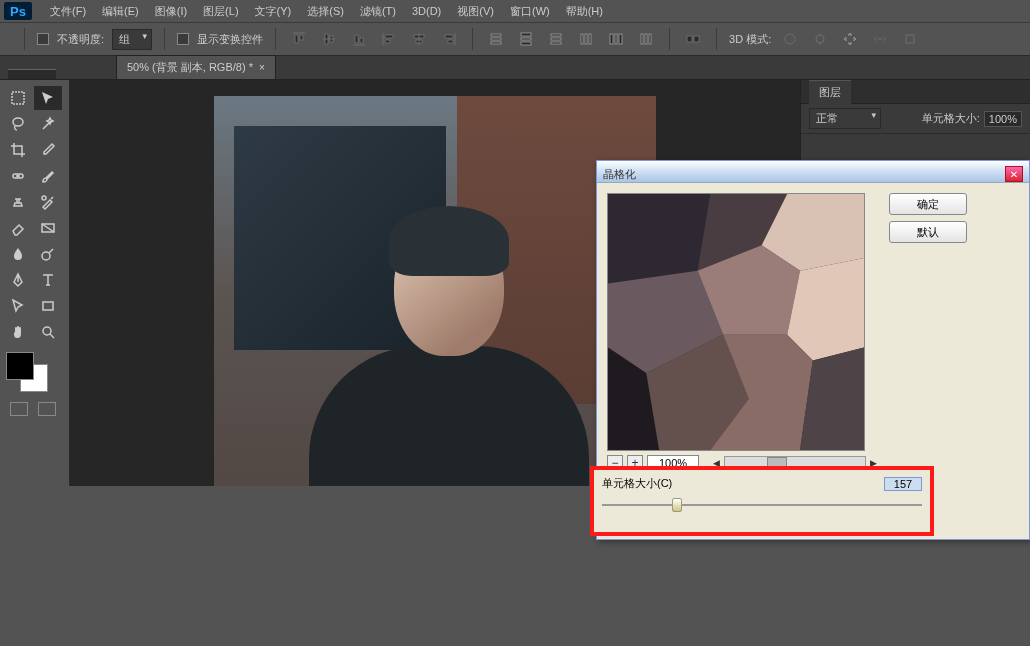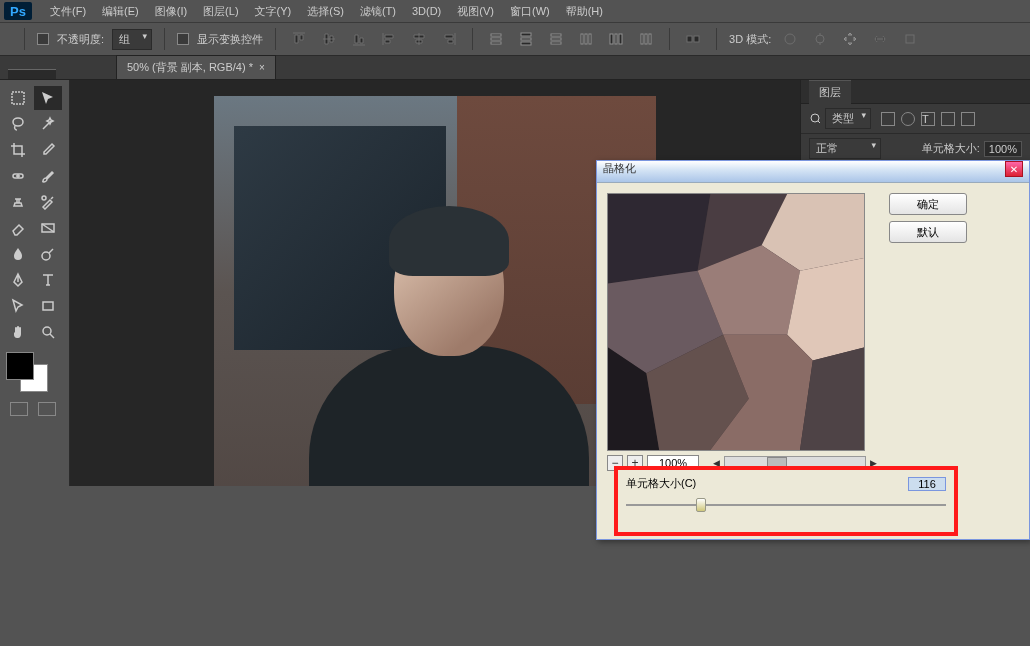--- a/index.html
+++ b/index.html
@@ -43,35 +43,35 @@
 .panel-tab-row{height:24px;background:#2e2e2e;display:flex;align-items:center;padding-left:8px;border-bottom:1px solid #222}
 .panel-tab{padding:4px 10px;background:#3a3a3a;border-top:1px solid #555}
 .panel-row{display:flex;align-items:center;padding:4px 8px;gap:4px;border-bottom:1px solid #2a2a2a}
 .panel-row .dd{flex:0 0 auto}
 .filter-icons{display:flex;gap:6px;margin-left:6px}
 .filter-icons span{width:14px;height:14px;border:1px solid #888;display:inline-block}
 .opacity-box{display:flex;align-items:center;gap:4px;margin-left:auto}
 .opacity-val{background:#2a2a2a;border:1px solid #555;padding:1px 4px;min-width:38px}
 
 .dialog{position:absolute;top:160px;left:596px;width:434px;height:380px;background:#ece9d8;border:1px solid #7a96df;box-shadow:2px 2px 6px rgba(0,0,0,0.4)}
-.dlg-title{height:22px;background:linear-gradient(#fff,#d6e5f5 40%,#aac5e8);display:flex;align-items:flex-start;padding:0 6px;border-bottom:1px solid #9ab}
+.dlg-title{height:22px;background:linear-gradient(#fff,#d6e5f5 40%,#aac5e8);display:flex;align-items:flex-end;padding:0 6px;border-bottom:1px solid #9ab}
 .dlg-title span{color:#333;font-size:11px}
 .dlg-close{margin-left:auto;width:18px;height:16px;background:linear-gradient(#f6a,#d23);color:#fff;display:flex;align-items:center;justify-content:center;border:1px solid #a12;font-size:10px;cursor:pointer}
 .dlg-body{display:flex;padding:10px;gap:12px}
 .preview-wrap{width:270px}
 .preview{width:258px;height:258px;border:1px solid #888;background:#3a3035;position:relative;overflow:hidden}
 .cell{position:absolute;clip-path:polygon(var(--p))}
 .zoom-row{display:flex;align-items:center;gap:4px;margin-top:4px}
 .zoom-row .btn-sq{width:16px;height:16px;border:1px solid #888;background:#eee;color:#333;display:flex;align-items:center;justify-content:center;font-size:12px;cursor:pointer}
 .zoom-row .zoom-val{border:1px solid #888;background:#fff;color:#000;padding:1px 6px;min-width:52px;text-align:center}
 .zoom-row .scroll{flex:1;height:14px;border:1px solid #999;background:#ddd;position:relative}
 .zoom-row .thumb{position:absolute;left:30%;top:0;width:20px;height:12px;background:#bbb;border:1px solid #888}
 .dlg-right{display:flex;flex-direction:column;gap:6px}
 .win-btn{width:78px;height:22px;background:linear-gradient(#fff,#e4e4e4);border:1px solid #888;border-radius:3px;color:#000;cursor:pointer;display:flex;align-items:center;justify-content:center}
-.param-area{position:absolute;left:614px;top:466px;width:344px;height:70px;border:4px solid #ff1a1a;background:#ece9d8;padding:6px 8px}
+.param-area{position:absolute;left:590px;top:466px;width:344px;height:70px;border:4px solid #ff1a1a;background:#ece9d8;padding:6px 8px}
 .param-row{display:flex;align-items:center;color:#000}
 .param-row label{color:#000}
 .param-val{margin-left:auto;width:38px;border:1px solid #7a96df;background:#cde;color:#000;text-align:center}
 .slider{position:relative;height:16px;margin-top:6px}
 .slider-track{position:absolute;top:7px;left:0;right:0;height:2px;background:#999}
 .slider-thumb{position:absolute;top:1px;left:22%;width:10px;height:14px;background:linear-gradient(#fff,#cfc77a);border:1px solid #998;border-radius:2px;cursor:pointer}
 svg{stroke:#ccc}
 </style>
 </head>
 <body>
@@ -210,21 +210,21 @@
   <div class="icon-btn">
       <svg viewBox="0 0 14 14">
         <rect x="3" y="3" width="8" height="8" stroke="#888" fill="none"></rect>
       </svg>
     </div>
 </div>
 
 <div class="tabbar">
   <div class="tab-pre"></div>
   <div class="doc-tab">
-    <span>50% (背景 副本, RGB/4) *</span>
+    <span>50% (背景 副本, RGB/8) *</span>
     <span class="x">×</span>
   </div>
 </div>
 
 <div class="workspace">
 
   <div class="toolbox">
     <div class="tool">
         <svg viewBox="0 0 16 16">
           <rect x="2" y="2" width="12" height="12" stroke-dasharray="2 1"></rect>
@@ -351,34 +351,20 @@
             <div class="ph-beanie"></div>
           </div>
         <div class="ph-body"></div>
       </div>
     </div>
   </div>
 
   <div class="right-panels">
     <div class="panel-tab-row">
       <div class="panel-tab">图层</div>
-    </div>
-    <div class="panel-row">
-      <span><svg width="12" height="12" viewBox="0 0 12 12">
-            <circle cx="6" cy="6" r="4" stroke="#ccc" fill="none"></circle>
-            <path d="M9 9l2 2" stroke="#ccc"></path>
-          </svg></span>
-      <div class="dd">类型</div>
-      <div class="filter-icons">
-        <span></span>
-        <span style="border-radius:50%"></span>
-        <span>T</span>
-        <span></span>
-        <span></span>
-      </div>
     </div>
     <div class="panel-row">
       <div class="dd" style="min-width:72px">正常</div>
       <div class="opacity-box">
         <span>单元格大小:</span>
         <div class="opacity-val">100%</div>
       </div>
     </div>
   </div>
 </div>
@@ -417,19 +403,19 @@
     <div class="dlg-right">
       <div class="win-btn">确定</div>
       <div class="win-btn">默认</div>
     </div>
   </div>
 </div>
 
 <div class="param-area">
   <div class="param-row">
     <label>单元格大小(C)</label>
-    <div class="param-val">116</div>
+    <div class="param-val">157</div>
   </div>
   <div class="slider">
     <div class="slider-track"></div>
     <div class="slider-thumb"></div>
   </div>
 </div>
 
 </body></html>

